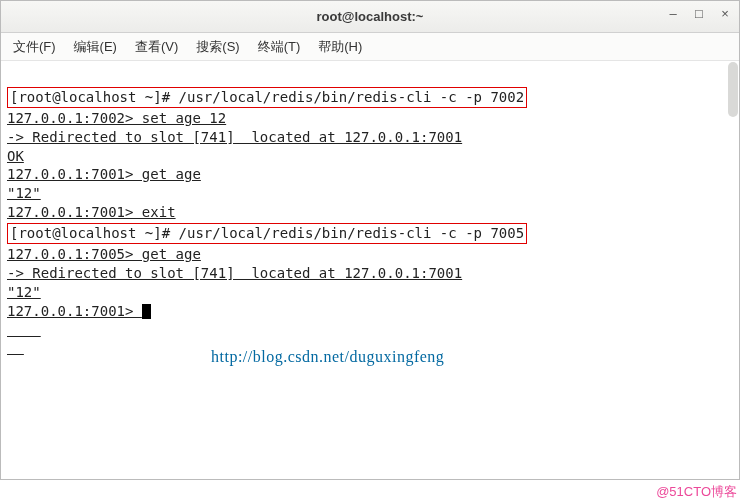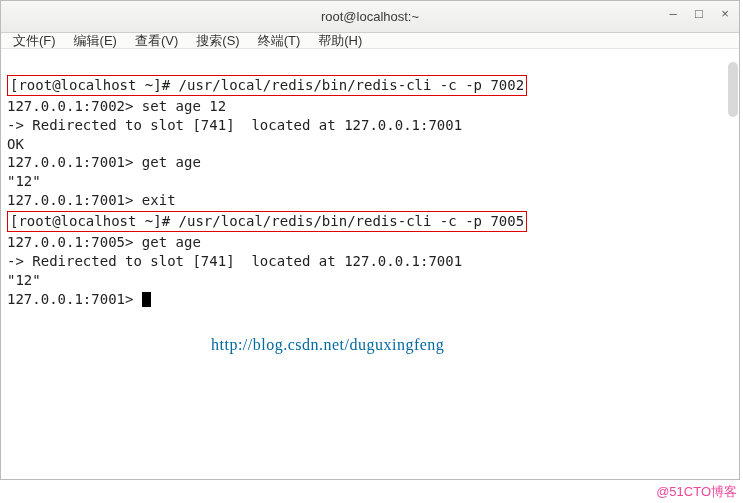--- a/index.html
+++ b/index.html
@@ -22,41 +22,41 @@
       background: linear-gradient(#f7f7f5, #ececea);
       border-bottom: 1px solid #d0d0d0;
       display: flex;
       align-items: center;
       justify-content: center;
       position: relative;
     }
     .titlebar-title {
       font-size: 13px;
       color: #3a3a3a;
-      font-weight: normal;
+      font-weight: bold;
     }
     .titlebar-controls {
       position: absolute;
       right: 8px;
       top: 6px;
       display: flex;
       gap: 14px;
     }
     .titlebar-controls span {
       width: 12px;
       height: 12px;
       display: inline-flex;
       align-items: center;
       justify-content: center;
       font-size: 13px;
       color: #555;
       cursor: pointer;
     }
     .menubar {
-      height: 16px;
+      height: 28px;
       display: flex;
       align-items: center;
       padding: 0 8px;
       gap: 10px;
       border-bottom: 1px solid #e5e5e5;
       background: #fbfbfa;
     }
     .menu-item {
       font-size: 13px;
       color: #333;
@@ -64,20 +64,21 @@
       padding: 2px 4px;
     }
     .terminal {
       font-family: "DejaVu Sans Mono", "Courier New", monospace;
       font-size: 14px;
       line-height: 1.35;
       padding: 6px 6px;
       color: #222;
       white-space: pre;
       position: relative;
+      text-decoration: underline;
     }
     .redbox {
       border: 1px solid #e00000;
       display: inline-block;
       padding: 0 2px;
       margin: 1px 0;
     }
     .cursor {
       display: inline-block;
       width: 9px;

